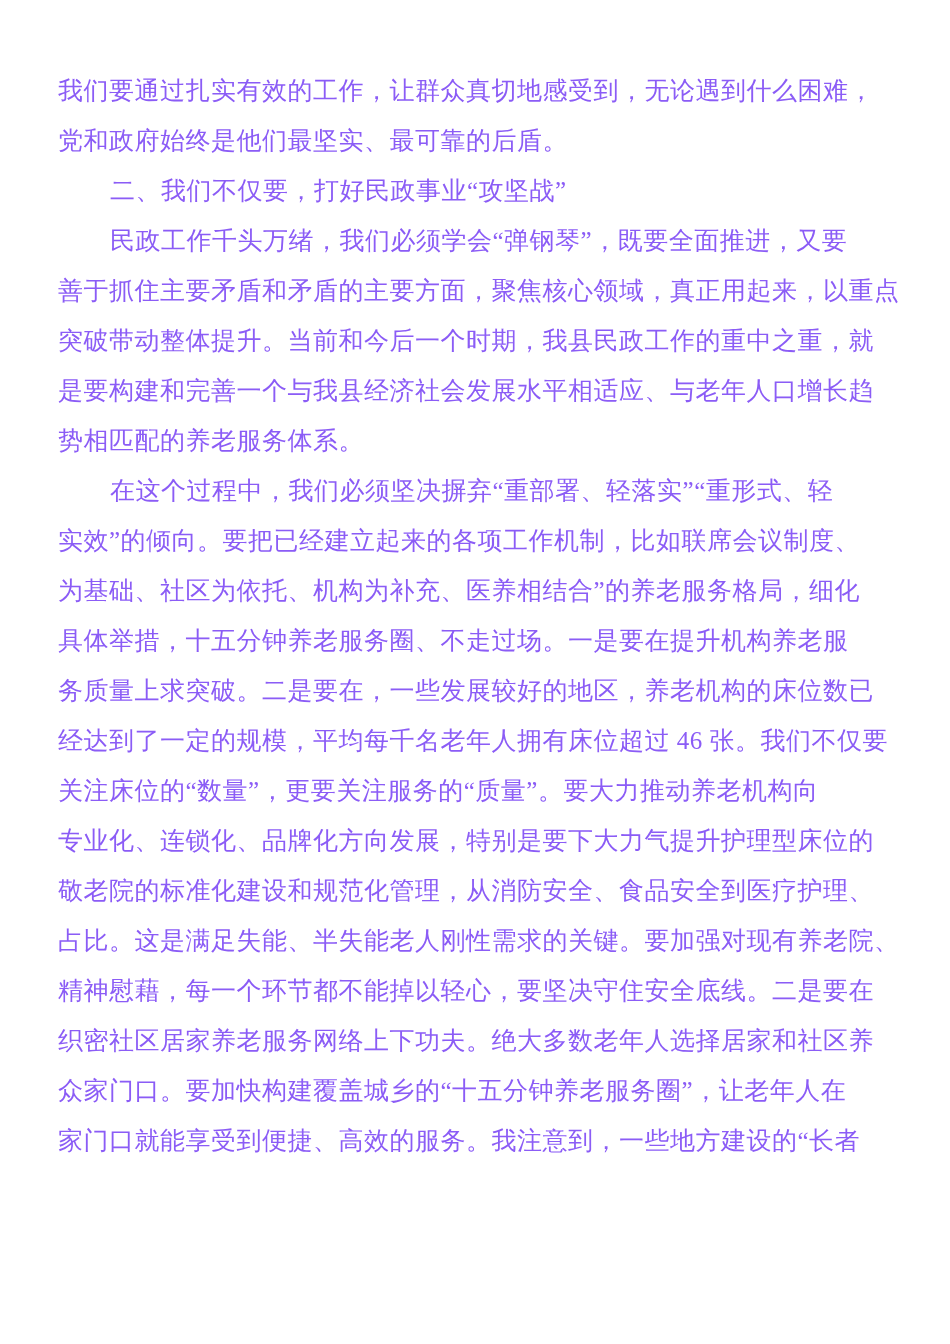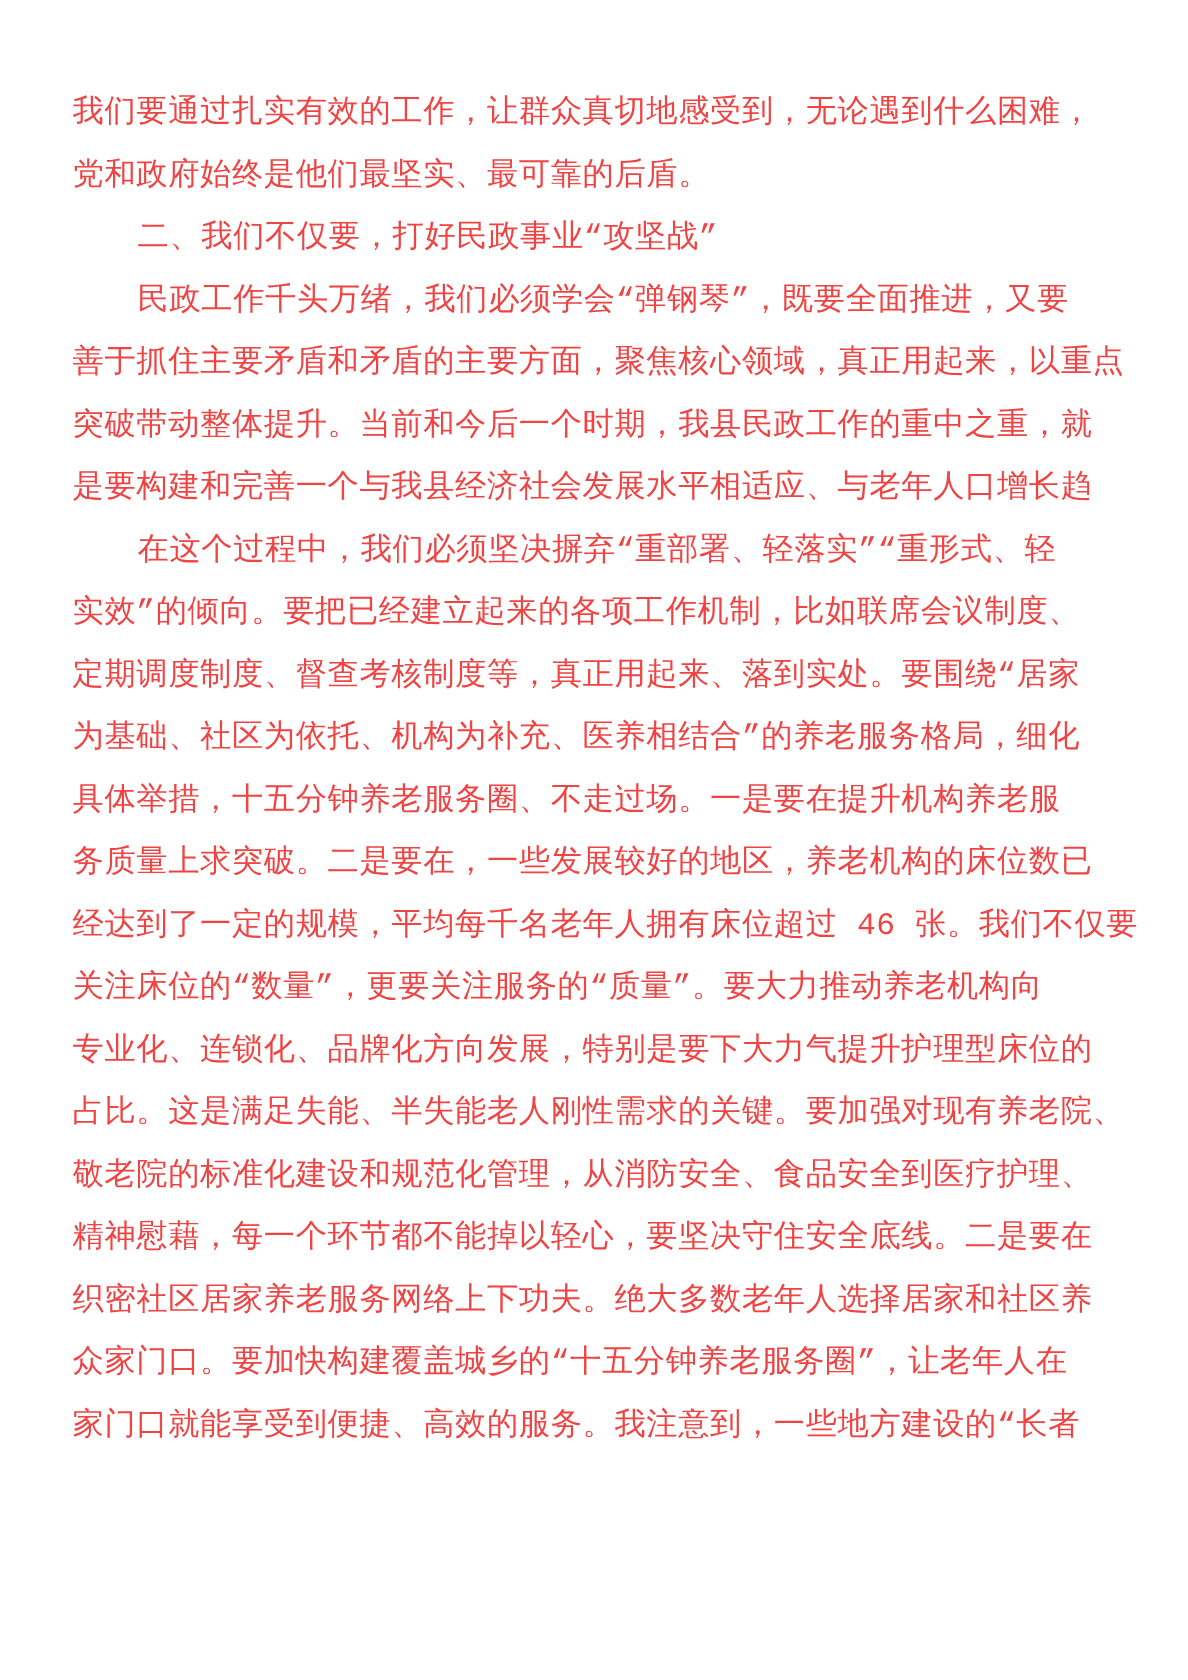--- a/index.html
+++ b/index.html
@@ -2,48 +2,48 @@
 <html><head>
   <meta charset="utf-8">
   <style>
     html, body { margin: 0; padding: 0; background: #ffffff; }
     body { width: 950px; height: 1344px; overflow: hidden; position: relative; }
     .page {
       position: absolute;
       left: 58px;
       top: 66px;
       width: 830px;
-      font-family: Liberation Mono, monospace;
+      font-family: Liberation Serif, serif;
       font-size: 25px;
       line-height: 50px;
-      color: #ef4444;
+      color: #8b5cf6;
       letter-spacing: 0.5px;
     }
     .line { white-space: nowrap; height: 50px; }
     .indent { padding-left: 52px; }
   </style>
 </head>
 <body>
 
 <div class="page">
   <div class="line">我们要通过扎实有效的工作，让群众真切地感受到，无论遇到什么困难，</div>
   <div class="line">党和政府始终是他们最坚实、最可靠的后盾。</div>
   <div class="line indent">二、我们不仅要，打好民政事业“攻坚战”</div>
   <div class="line indent">民政工作千头万绪，我们必须学会“弹钢琴”，既要全面推进，又要</div>
   <div class="line">善于抓住主要矛盾和矛盾的主要方面，聚焦核心领域，真正用起来，以重点</div>
   <div class="line">突破带动整体提升。当前和今后一个时期，我县民政工作的重中之重，就</div>
   <div class="line">是要构建和完善一个与我县经济社会发展水平相适应、与老年人口增长趋</div>
+  <div class="line">势相匹配的养老服务体系。</div>
   <div class="line indent">在这个过程中，我们必须坚决摒弃“重部署、轻落实”“重形式、轻</div>
   <div class="line">实效”的倾向。要把已经建立起来的各项工作机制，比如联席会议制度、</div>
-  <div class="line">定期调度制度、督查考核制度等，真正用起来、落到实处。要围绕“居家</div>
   <div class="line">为基础、社区为依托、机构为补充、医养相结合”的养老服务格局，细化</div>
   <div class="line">具体举措，十五分钟养老服务圈、不走过场。一是要在提升机构养老服</div>
   <div class="line">务质量上求突破。二是要在，一些发展较好的地区，养老机构的床位数已</div>
   <div class="line">经达到了一定的规模，平均每千名老年人拥有床位超过 46 张。我们不仅要</div>
   <div class="line">关注床位的“数量”，更要关注服务的“质量”。要大力推动养老机构向</div>
   <div class="line">专业化、连锁化、品牌化方向发展，特别是要下大力气提升护理型床位的</div>
+  <div class="line">敬老院的标准化建设和规范化管理，从消防安全、食品安全到医疗护理、</div>
   <div class="line">占比。这是满足失能、半失能老人刚性需求的关键。要加强对现有养老院、</div>
-  <div class="line">敬老院的标准化建设和规范化管理，从消防安全、食品安全到医疗护理、</div>
   <div class="line">精神慰藉，每一个环节都不能掉以轻心，要坚决守住安全底线。二是要在</div>
   <div class="line">织密社区居家养老服务网络上下功夫。绝大多数老年人选择居家和社区养</div>
   <div class="line">众家门口。要加快构建覆盖城乡的“十五分钟养老服务圈”，让老年人在</div>
   <div class="line">家门口就能享受到便捷、高效的服务。我注意到，一些地方建设的“长者</div>
 </div>
 
 </body></html>

